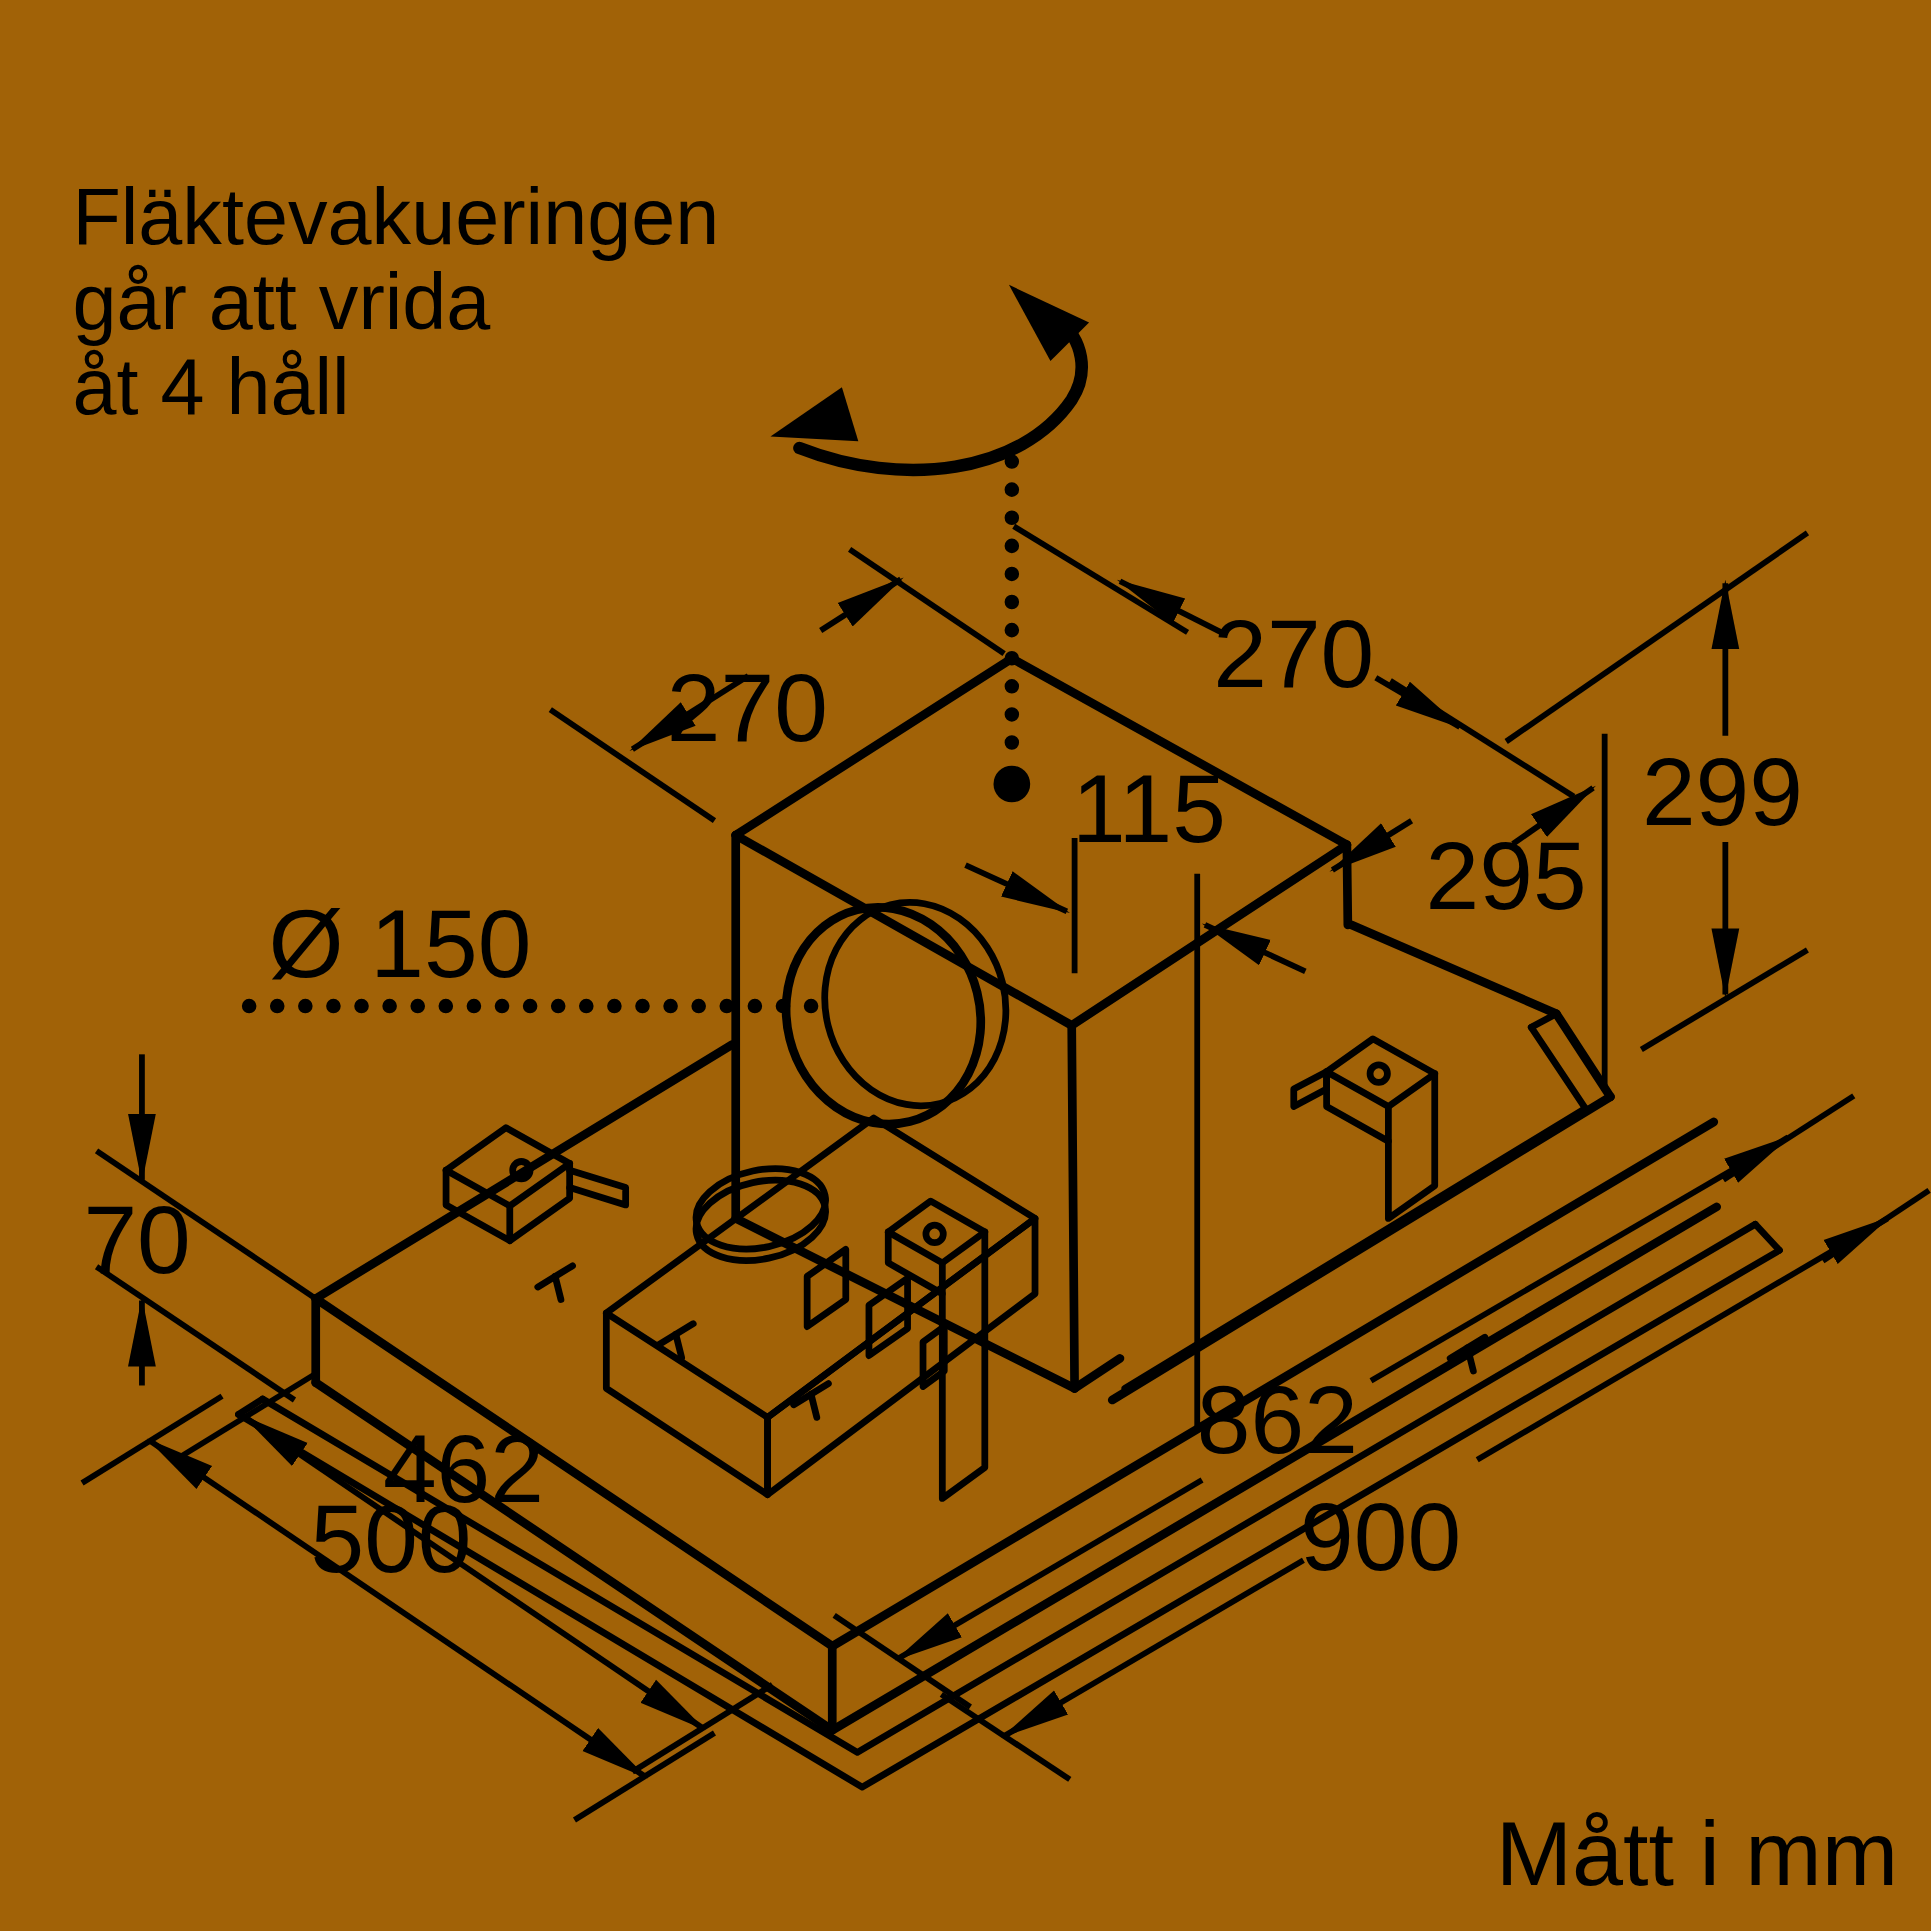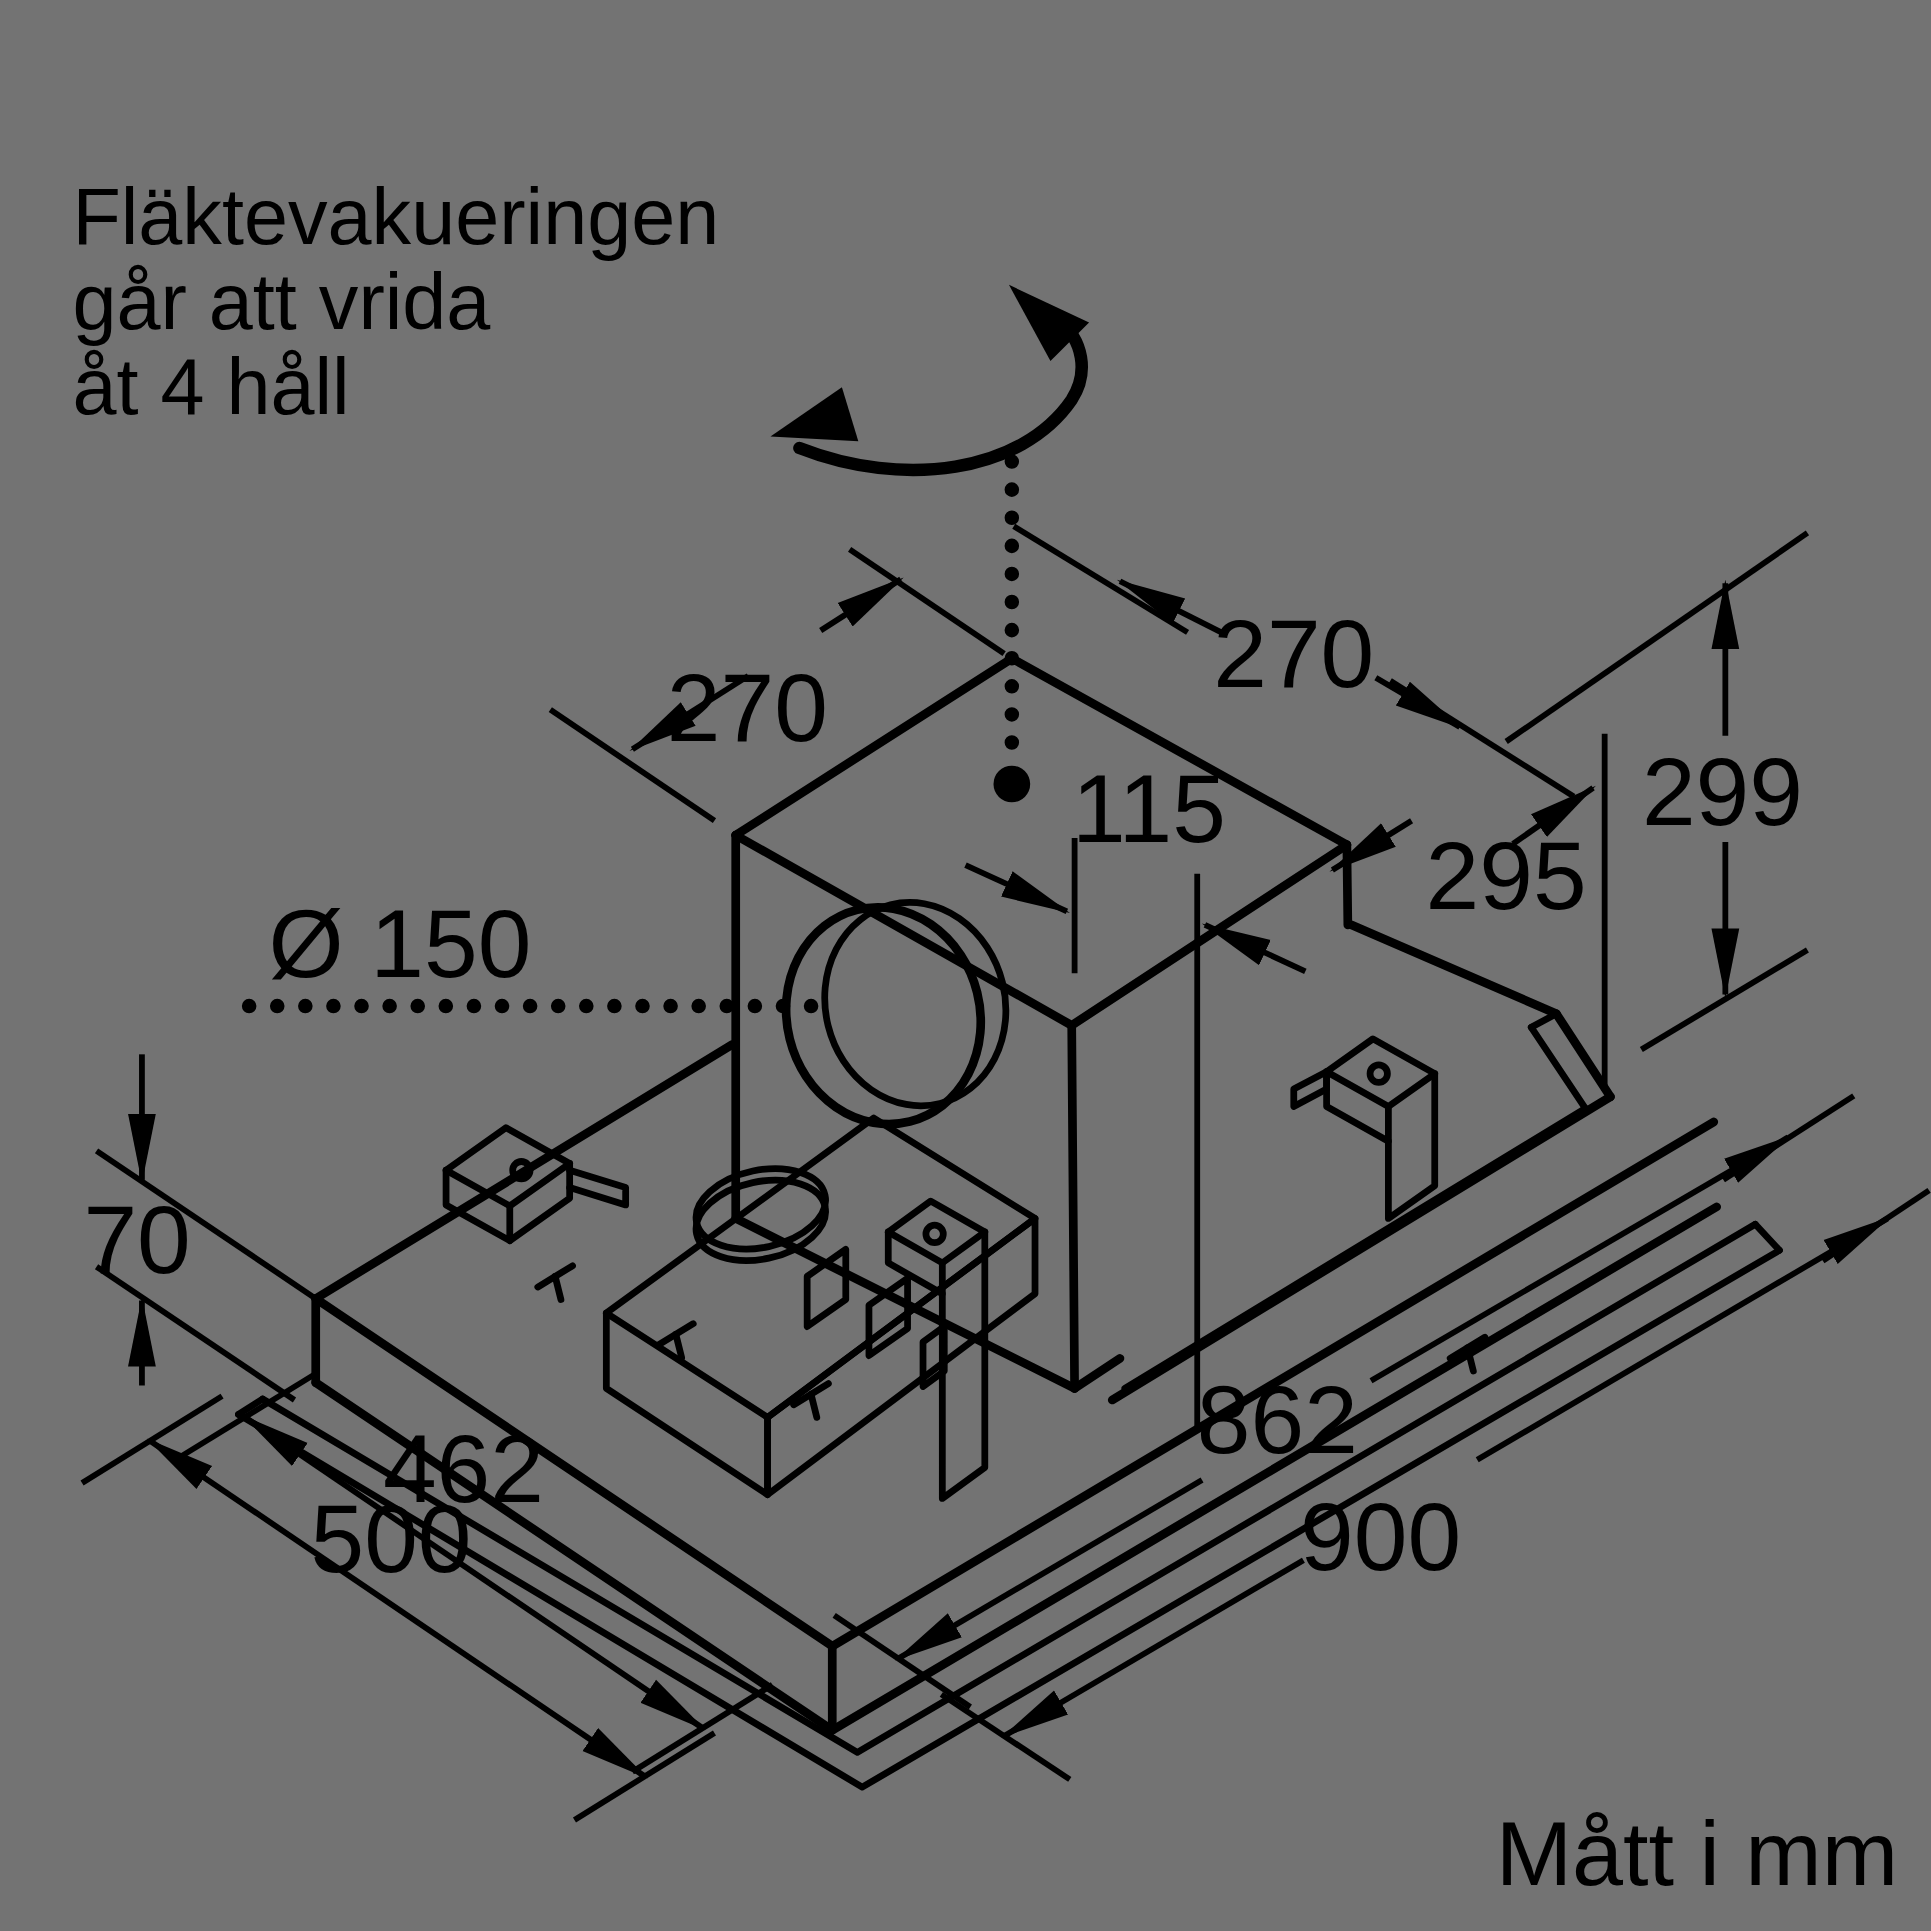--- a/index.html
+++ b/index.html
@@ -1,16 +1,16 @@
 <!DOCTYPE html>
 <html><head>
 <meta charset="utf-8">
 <style>
   html,body{margin:0;padding:0;background:#fff;}
-  #stage{width:1931px;height:1931px;background:#737373;position:relative;overflow:hidden;
+  #stage{width:1931px;height:1931px;background:#a16207;position:relative;overflow:hidden;
          font-family:"Liberation Sans",sans-serif;}
   svg{display:block;}
   .ln{stroke:#000;fill:none;stroke-width:9;stroke-linecap:round;stroke-linejoin:round;}
   .ln2{stroke:#000;fill:none;stroke-width:7;stroke-linecap:round;stroke-linejoin:round;}
   .dim{stroke:#000;fill:none;stroke-width:6;stroke-linecap:butt;}
   .ext{stroke:#000;fill:none;stroke-width:6;stroke-linecap:butt;}
   .dots{stroke:#000;fill:none;stroke-width:15;stroke-linecap:round;stroke-dasharray:0.1 29;}
   .blk{fill:#000;stroke:none;}
   text{fill:#000;}
   .dimtxt{font-size:100px;}

